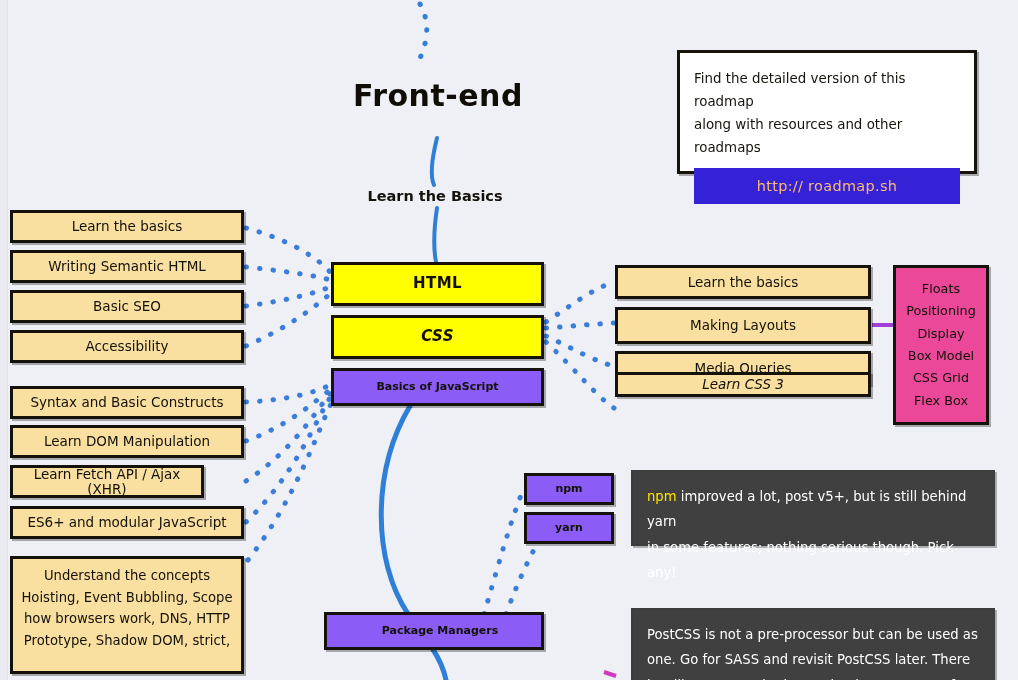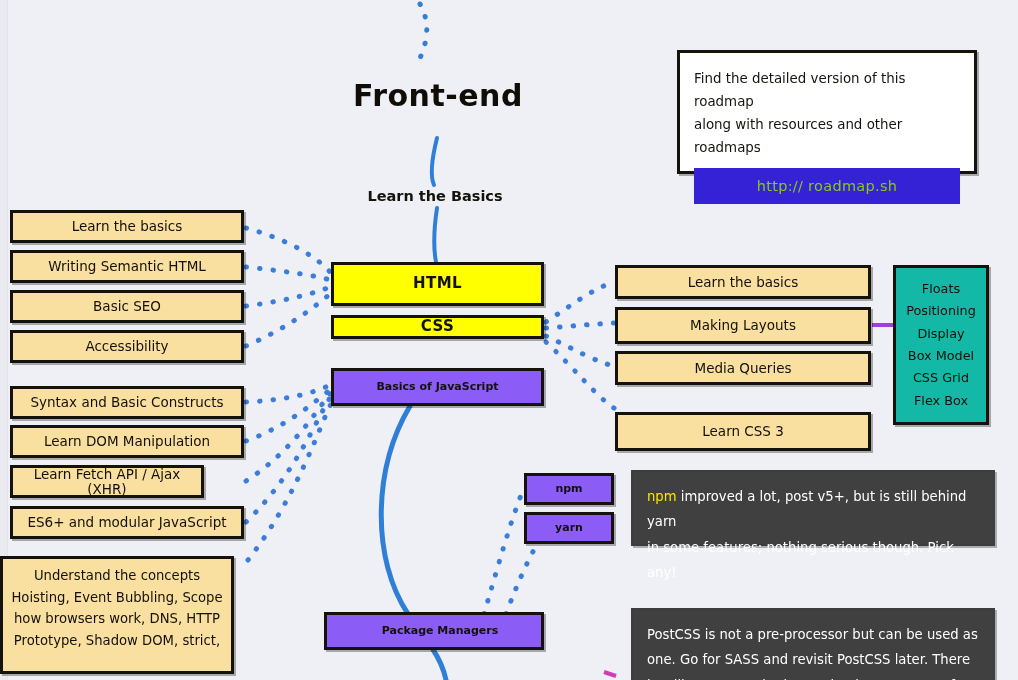--- a/index.html
+++ b/index.html
@@ -45,39 +45,39 @@
 
   
   #info-card {
     position: absolute; left: 677px; top: 50px; width: 300px; height: 124px;
     background: #ffffff; border: 3px solid #16130d;
     box-shadow: 2px 2px 0 rgba(0,0,0,.30);
     padding: 14px 14px 12px 14px;
   }
   #info-card .line { font-size: 13.4px; color: #17140e; line-height: 1.72; text-align: left; }
   #info-btn {
-    margin-top: 9px; height: 36px; background: #3622d6; color: #84cc16;
+    margin-top: 9px; height: 36px; background: #3622d6; color: #fdba74;
     display: flex; align-items: center; justify-content: center;
     font-size: 14.5px; letter-spacing: .3px;
   }
 
   
   #concepts {
-    position: absolute; left: 0; top: 556px; width: 234px; height: 118px;
+    position: absolute; left: 10px; top: 556px; width: 234px; height: 118px;
     background: #f9dfa0; border: 3px solid #15120c;
     box-shadow: 2px 2px 0 rgba(0,0,0,.30);
     padding: 6px 4px 4px 4px;
     display: flex; flex-direction: column; align-items: center; justify-content: flex-start;
   }
   #concepts .cl { font-size: 13.2px; color: #141109; line-height: 1.64; text-align: center; }
 
   
   #layout-list {
     position: absolute; left: 893px; top: 265px; width: 96px; height: 160px;
-    background: #14b8a6; border: 3px solid #15120c;
+    background: #ec4899; border: 3px solid #15120c;
     box-shadow: 2px 2px 0 rgba(0,0,0,.30);
     display: flex; flex-direction: column; align-items: center; justify-content: center;
   }
   #layout-list .ll { font-size: 12.8px; color: #141109; line-height: 1.74; }
 
   
   .note {
     position: absolute; background: #404040; border: 2px solid #3d3d3d;
     box-shadow: 2px 2px 0 rgba(0,0,0,.28);
     color: #ffffff; padding: 12px 14px;
@@ -156,28 +156,28 @@
   <div class="node tan" style="left:10px; top:506px; width:234px; height:33px;">ES6+ and modular JavaScript</div>
 
   <div id="concepts">
     <div class="cl">Understand the concepts</div>
     <div class="cl">Hoisting, Event Bubbling, Scope</div>
     <div class="cl">how browsers work, DNS, HTTP</div>
     <div class="cl">Prototype, Shadow DOM, strict,</div>
   </div>
 
   <div class="node main" style="left:331px; top:262px; width:213px; height:44px;">HTML</div>
-  <div class="node main" style="left:331px; top:315px; width:213px; height:24px;">CSS</div>
+  <div class="node main" style="left:331px; top:315px; width:213px; height:44px;font-style:italic;">CSS</div>
   <div class="node small-main" style="left:331px; top:368px; width:213px; height:38px;">Basics of JavaScript</div>
   <div class="node small-main" style="left:324px; top:612px; width:220px; height:38px;padding-left:12px;">Package Managers</div>
 
   <div class="node tan" style="left:615px; top:265px; width:256px; height:34px;">Learn the basics</div>
   <div class="node tan" style="left:615px; top:307px; width:256px; height:37px;">Making Layouts</div>
   <div class="node tan" style="left:615px; top:351px; width:256px; height:34px;">Media Queries</div>
-  <div class="node tan" style="left:615px; top:412px; width:256px; height:39px;">Learn CSS 3</div>
+  <div class="node tan" style="left:615px; top:372px; width:256px; height:25px;font-style:italic;">Learn CSS 3</div>
 
   <div id="layout-list">
     <div class="ll">Floats</div>
     <div class="ll">Positioning</div>
     <div class="ll">Display</div>
     <div class="ll">Box Model</div>
     <div class="ll">CSS Grid</div>
     <div class="ll">Flex Box</div>
   </div>
 

